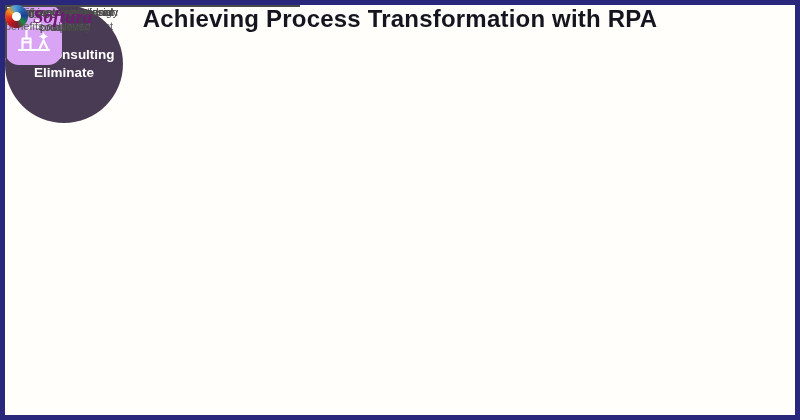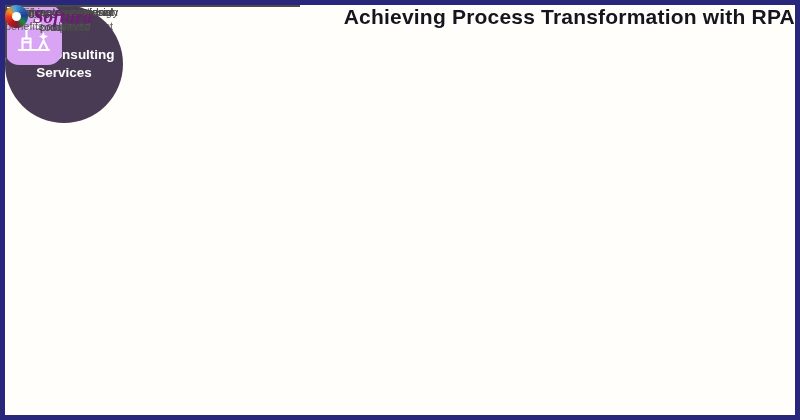--- a/index.html
+++ b/index.html
@@ -8,22 +8,22 @@
     box-sizing:border-box;
     background:#fffefa;
     border:5px solid #29277b;
     font-family:"Liberation Sans", sans-serif;
     overflow:hidden;
   }
   .abs { position:absolute; }
 
   .title {
     left:0; top:25; width:100%;
-    text-align:right;
-    font-size:21px; font-weight:bold; color:#15151f;
+    text-align:center;
+    font-size:24px; font-weight:bold; color:#15151f;
     letter-spacing:0.2px;
   }
 
   .circle {
     left:335; top:117; width:118px; height:118px;
     border-radius:50%;
     background:#4a3b54;
     display:flex; flex-direction:column; align-items:center; justify-content:center;
     color:#ffffff; font-weight:bold; font-size:13.5px; line-height:18px;
     text-align:center;
@@ -107,21 +107,21 @@
       <path d="M33.9 19.4 A6 6 0 1 0 33.9 28.6"></path>
       <circle cx="34.5" cy="24" r="2"></circle>
       <path d="M15.2 28 L11.5 38"></path>
       <path d="M20 28 L25 38"></path>
       <path d="M9 38 H39"></path>
     </svg>
   </div>
 
   <div class="abs circle">
     <div>RPA Consulting</div>
-    <div>Services</div>
+    <div>Eliminate</div>
   </div>
 
   <div class="abs icon-tile tile-right">
     <svg viewBox="0 0 48 48" fill="none" stroke="#ffffff" stroke-width="2.1" stroke-linecap="round" stroke-linejoin="round">
       <path d="M9 39 H39"></path>
       <path d="M12.5 39 V27.5 H20.5 V39"></path>
       <path d="M12.5 31.2 H20.5"></path>
       <path d="M16.5 27.5 V19 L23.2 13.5"></path>
       <circle cx="26.6" cy="13" r="3.3"></circle>
       <circle cx="26.6" cy="13" r="0.8" fill="#ffffff"></circle>

